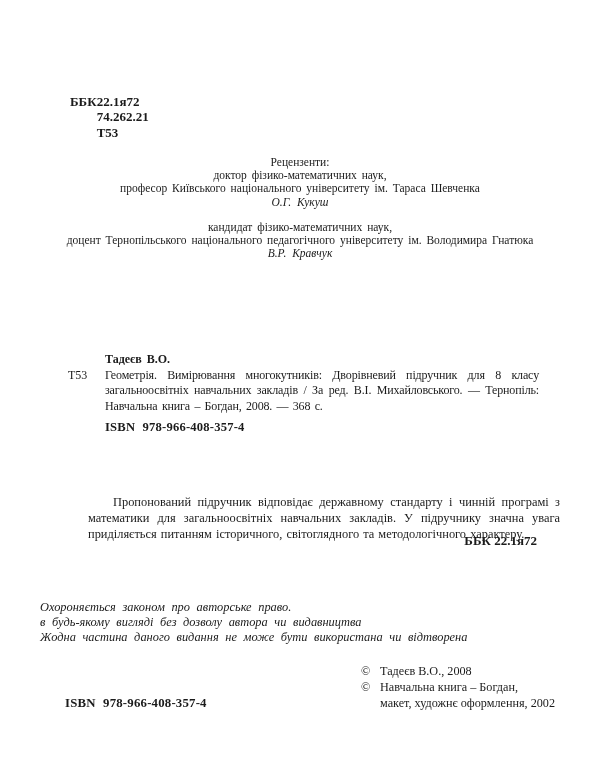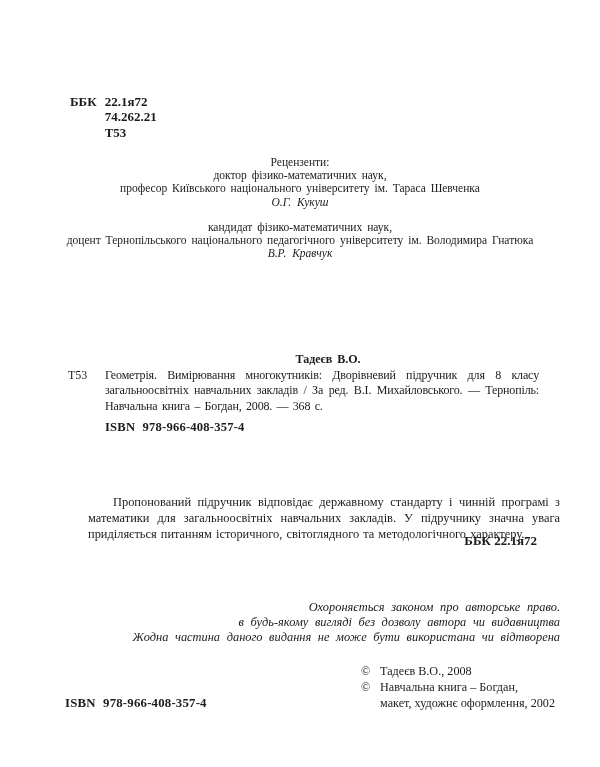--- a/index.html
+++ b/index.html
@@ -10,21 +10,21 @@
     background: #ffffff;
     font-family: "Liberation Serif", "DejaVu Serif", serif;
     color: #1b1b1b;
     overflow: hidden;
   }
 
   
   .bbk-block {
     position: absolute;
     top: 94px; left: 70px;
-    display: flex; gap: 8px;
+    display: flex; gap: 0;
     font-weight: bold;
     font-size: 13px;
     line-height: 15.3px;
   }
   .bbk-codes div { white-space: nowrap; }
 
   
   .reviewers {
     position: absolute;
     top: 156px; left: 40px; width: 520px;
@@ -36,21 +36,21 @@
   .reviewers .name { font-style: italic; word-spacing: 3px; }
   .reviewers .group2 { margin-top: 12px; }
 
   
   .catalog {
     position: absolute;
     top: 352px; left: 65px; width: 474px;
     font-size: 12px;
     line-height: 15.6px;
   }
-  .catalog .author { margin-left: 52px; font-weight: bold; word-spacing: 2px; text-align: center; }
+  .catalog .author { margin-left: 40px; font-weight: bold; word-spacing: 2px; }
   .catalog .entry-row { position: relative; }
   .catalog .code { position: absolute; left: 3px; top: 0; }
   .catalog .entry {
     margin: 0 0 0 40px;
     text-align: justify;
     word-spacing: 1.5px;
     letter-spacing: -0.15px;
   }
   .catalog .isbn {
     margin: 6px 0 0 40px;
@@ -76,21 +76,21 @@
     top: 533px; left: 65px; width: 472px;
     text-align: right;
     font-weight: bold;
     font-size: 13px;
   }
 
   
   .rights {
     position: absolute;
     top: 600px; left: 40px; width: 520px;
-    text-align: right;
+    text-align: left;
     font-style: italic;
     font-size: 12.4px;
     line-height: 14.8px;
     word-spacing: 3.5px;
   }
 
   
   .footer-isbn {
     position: absolute;
     top: 696px; left: 65px;

